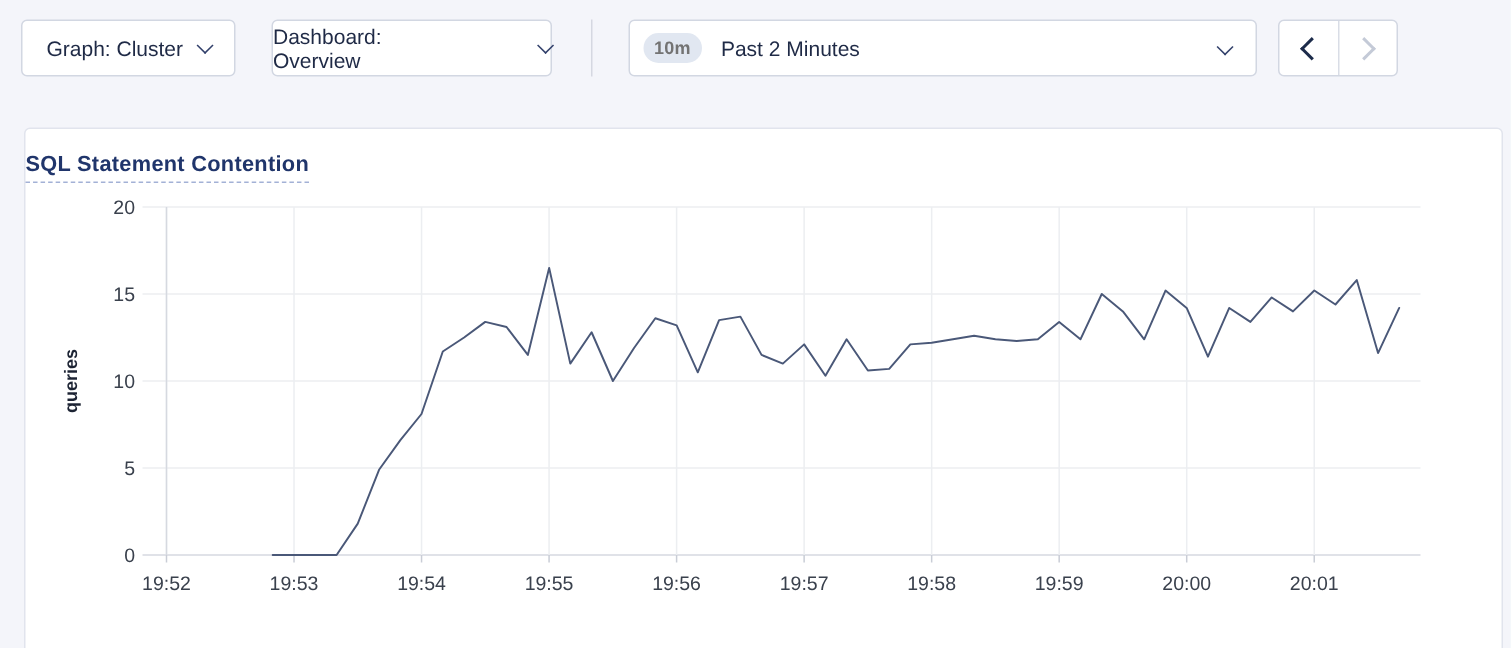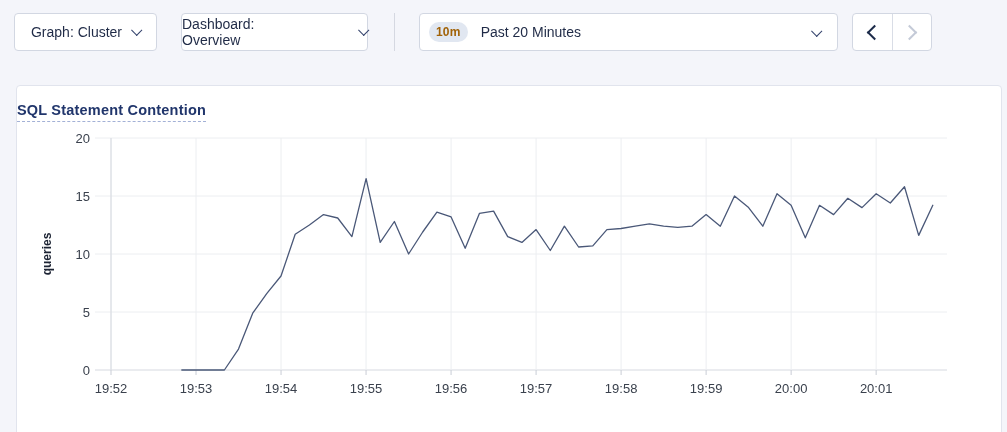--- a/index.html
+++ b/index.html
@@ -17,21 +17,21 @@
   }
   .select{justify-content:center;gap:10px;}
   .caret{
     width:7px;height:7px;border-right:1.6px solid #32406b;border-bottom:1.6px solid #32406b;
     transform:rotate(45deg) translateY(-1px);margin-top:-3px;flex:0 0 auto;
   }
   .vdivider{position:absolute;top:13px;left:394px;width:1px;height:38px;background:#d5d8e1;}
   .timepicker{left:419px;width:419px;padding:0 14px 0 9px;justify-content:flex-start;}
   .timebadge{
     background:#e1e7f1;border-radius:10px;font-size:12px;font-weight:bold;
-    color:#a16207;padding:4px 7px;line-height:1;letter-spacing:.2px;
+    color:#737373;padding:4px 7px;line-height:1;letter-spacing:.2px;
   }
   .timelabel{margin-left:13px;}
   .timepicker .caret{position:absolute;right:17px;top:17px;}
   .btngroup{left:852px;width:80px;padding:0;overflow:hidden;}
   .btnhalf{
     width:40px;height:100%;display:flex;align-items:center;justify-content:center;
     box-sizing:border-box;
   }
   .btnhalf + .btnhalf{border-left:1px solid #d9dde6;}
   .chev{width:9px;height:9px;border-right:2.4px solid #1c2b4a;border-bottom:2.4px solid #1c2b4a;}
@@ -63,21 +63,21 @@
 
   <div class="ctl select" style="left:181px;width:187px;gap:48px;">
     <span>Dashboard: Overview</span>
     <span class="caret"></span>
   </div>
 
   <div class="vdivider"></div>
 
   <div class="ctl timepicker">
     <span class="timebadge">10m</span>
-    <span class="timelabel">Past 20 Minutes</span>
+    <span class="timelabel">Past 2 Minutes</span>
     <span class="caret"></span>
   </div>
 
   <div class="ctl btngroup">
     <div class="btnhalf">
       <span class="chev left"></span>
     </div>
     <div class="btnhalf">
       <span class="chev right disabled"></span>
     </div>

